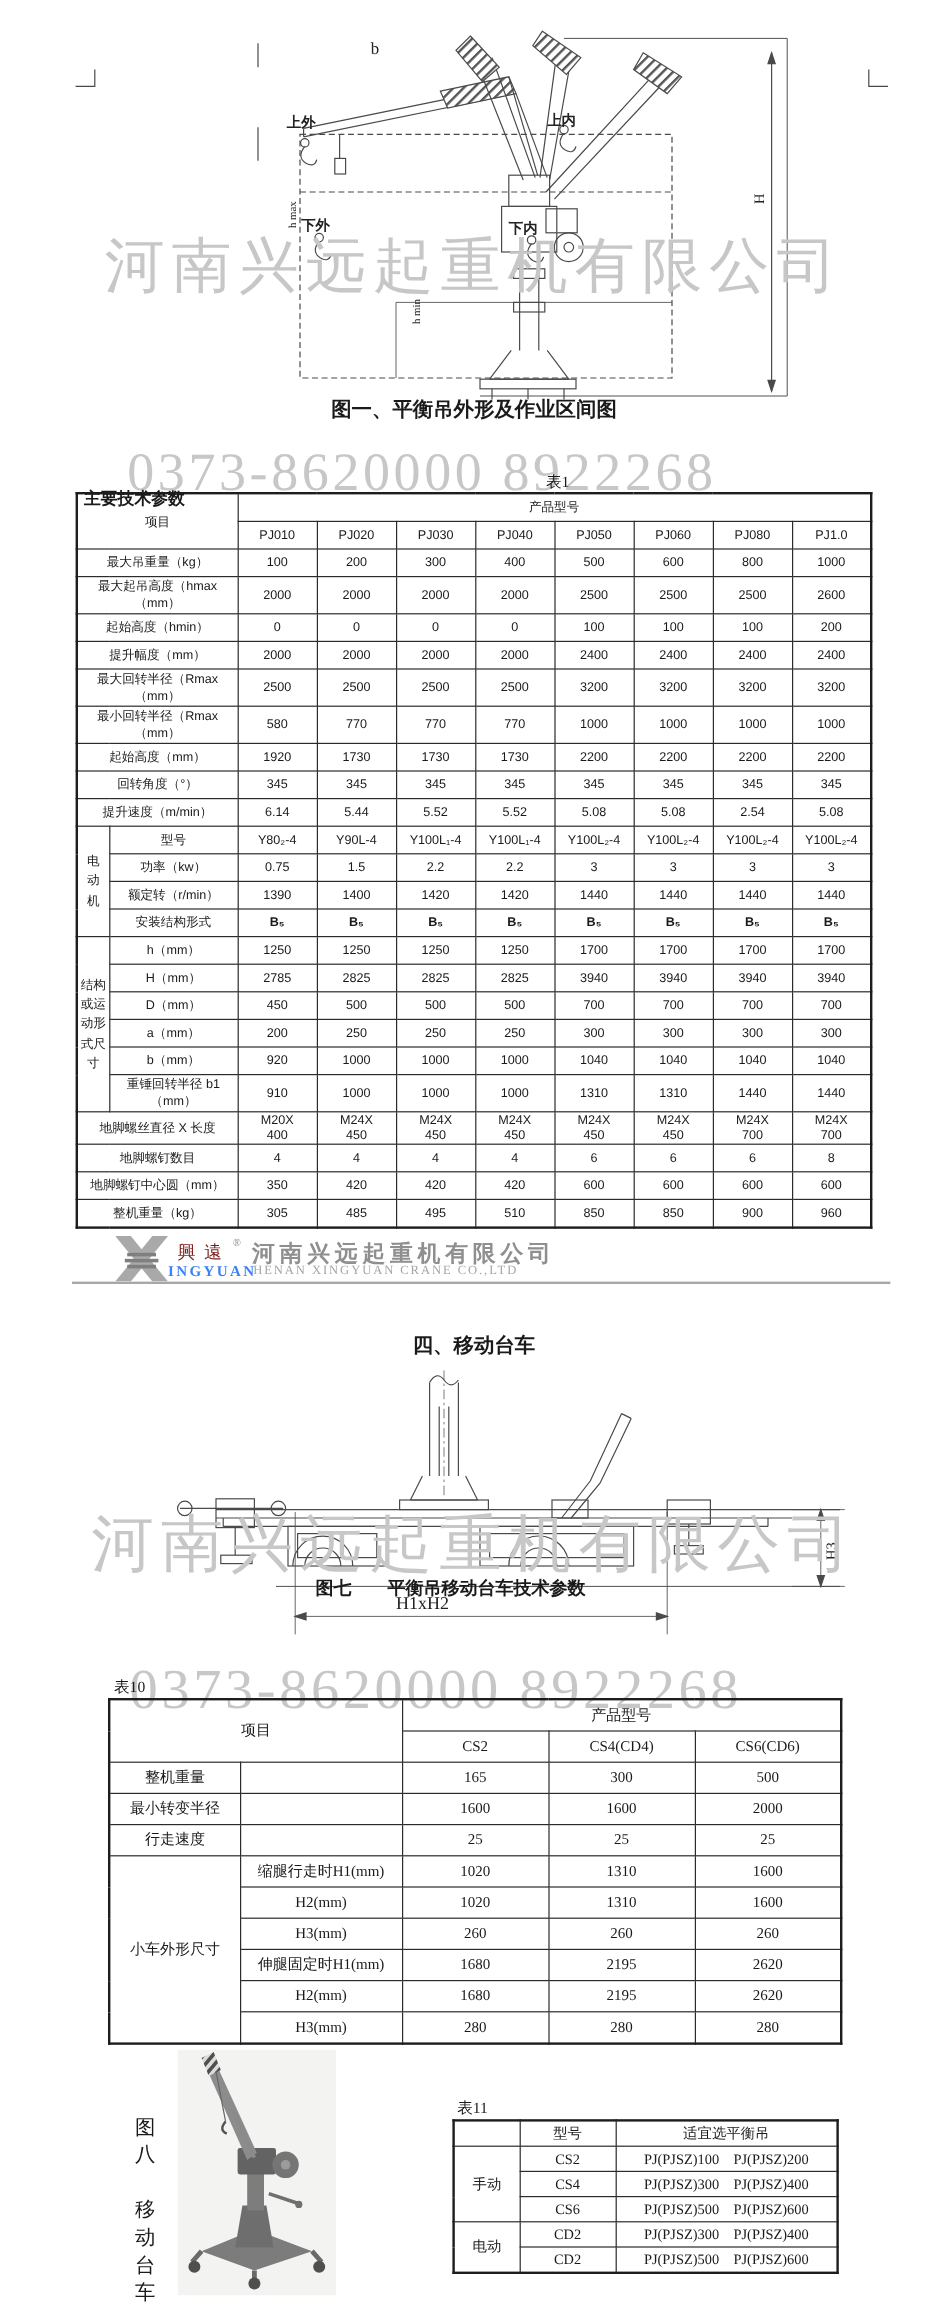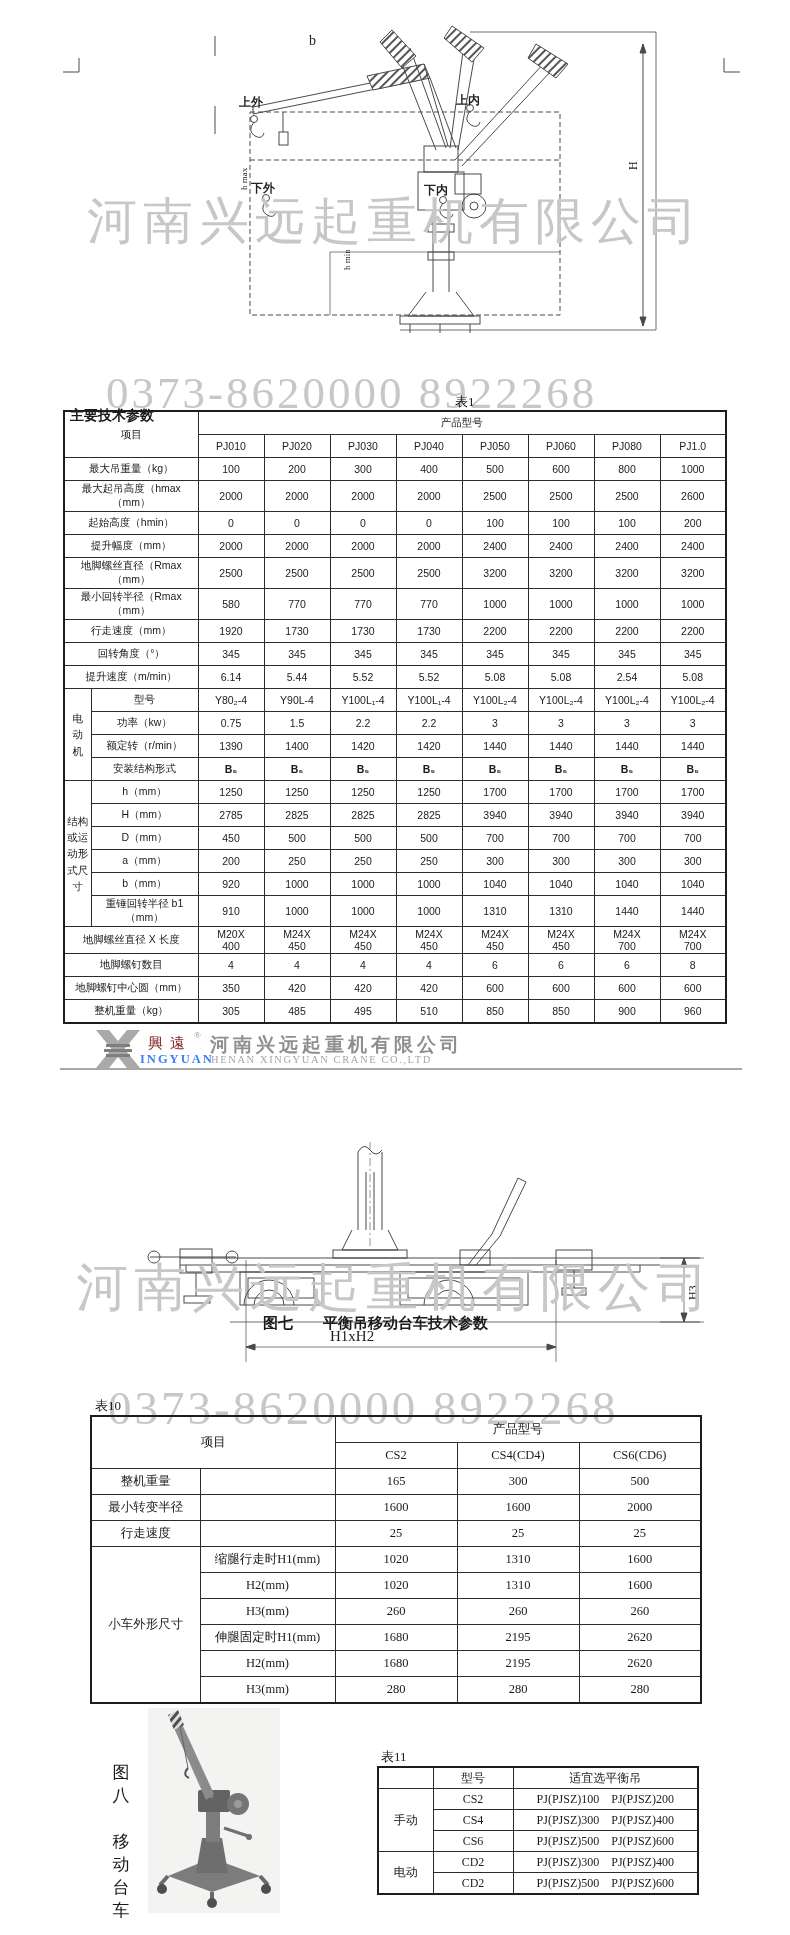--- a/index.html
+++ b/index.html
@@ -110,20 +110,21 @@
     <text x="456" y="104" font-size="12" font-weight="bold">上内</text>
     <text x="251" y="192" font-size="12" font-weight="bold">下外</text>
     <text x="424" y="194" font-size="12" font-weight="bold">下内</text>
     <text x="637" y="170" font-size="12" transform="rotate(-90 637 170)">H</text>
     <text x="247" y="190" font-size="9" transform="rotate(-90 247 190)">h max</text>
     <text x="350" y="270" font-size="9" transform="rotate(-90 350 270)">h min</text>
   </svg>
 
   <div class="wm wm-co" style="top:196px;left:0;">河南兴远起重机有限公司</div>
 
+  <div class="abs title-center" style="top:330px;font-size:17px;">图一、平衡吊外形及作业区间图</div>
 
   <div class="wm wm-ph" style="top:371px;left:106px;">0373-8620000  8922268</div>
 
   <div class="abs z2" style="top:391px;left:70px;font-size:14px;font-weight:bold;margin-top:16px;">主要技术参数</div>
   <div class="abs small-label" style="top:393px;left:455px;">表1</div>
 
   <table id="table1">
     <colgroup>
       <col style="width:27px">
         <col style="width:107px">
@@ -189,21 +190,21 @@
           <td>2000</td>
           <td>2000</td>
           <td>2000</td>
           <td>2000</td>
           <td>2400</td>
           <td>2400</td>
           <td>2400</td>
           <td>2400</td>
         </tr>
         <tr>
-          <td colspan="2">地脚螺丝直径（Rmax（mm）</td>
+          <td colspan="2">最大回转半径（Rmax（mm）</td>
           <td>2500</td>
           <td>2500</td>
           <td>2500</td>
           <td>2500</td>
           <td>3200</td>
           <td>3200</td>
           <td>3200</td>
           <td>3200</td>
         </tr>
         <tr>
@@ -211,21 +212,21 @@
           <td>580</td>
           <td>770</td>
           <td>770</td>
           <td>770</td>
           <td>1000</td>
           <td>1000</td>
           <td>1000</td>
           <td>1000</td>
         </tr>
         <tr>
-          <td colspan="2">行走速度（mm）</td>
+          <td colspan="2">起始高度（mm）</td>
           <td>1920</td>
           <td>1730</td>
           <td>1730</td>
           <td>1730</td>
           <td>2200</td>
           <td>2200</td>
           <td>2200</td>
           <td>2200</td>
         </tr>
         <tr>
@@ -431,20 +432,21 @@
     <rect x="8" y="19" width="28" height="3" fill="#7f7f7f"></rect>
     <rect x="10" y="24" width="24" height="3" fill="#7f7f7f"></rect>
   </svg>
   <span class="abs z2 brandcn" style="top:1034px;left:148px;">興遠</span>
   <span class="abs z2 brandreg" style="top:1030px;left:194px;">®</span>
   <span class="abs z2 branden" style="top:1052px;left:140px;">INGYUAN</span>
   <span class="abs z2 logo-cn" style="top:1032px;left:210px;">河南兴远起重机有限公司</span>
   <span class="abs z2 logo-en" style="top:1054px;left:211px;">HENAN XINGYUAN CRANE CO.,LTD</span>
   <div class="abs rule" style="top:1068px;left:60px;width:682px;"></div>
 
+  <div class="abs title-center" style="top:1110px;font-size:17px;">四、移动台车</div>
 
   <svg class="abs z1" style="top:1138px;left:0;" width="790" height="232" viewBox="0 0 790 232">
     <g stroke="#4a4a4a" fill="none" stroke-width="1">
 
       <path d="M358,14 V92 M382,14 V92 M366,34 V92 M374,34 V92"></path>
       <path d="M358,14 q6,-10 12,-2 q6,8 12,0"></path>
       <path d="M370,4 V110" stroke-width="0.6" stroke-dasharray="8 3 2 3"></path>
       <path d="M352,92 L342,112 M388,92 L398,112 M342,112 H398"></path>
       <rect x="333" y="112" width="74" height="8"></rect>
 

